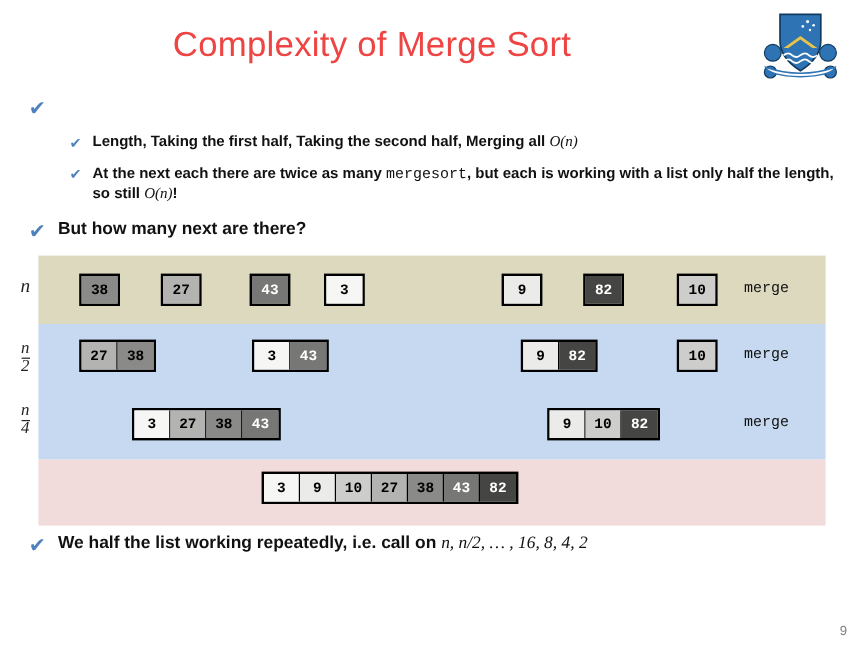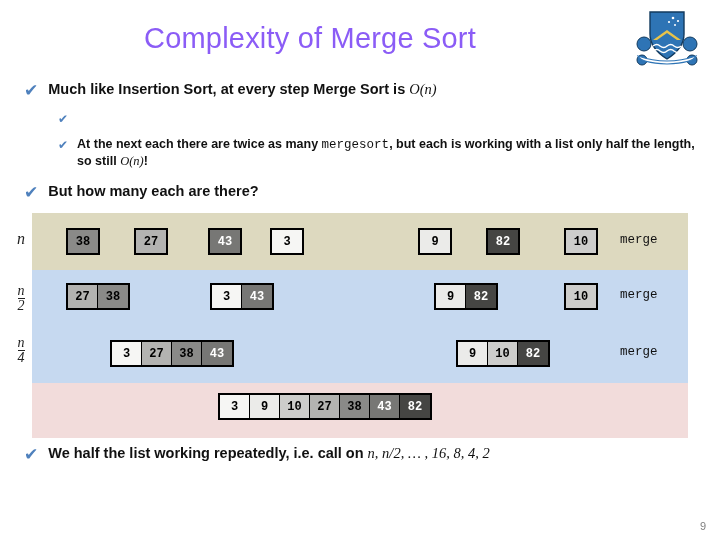--- a/index.html
+++ b/index.html
@@ -5,21 +5,21 @@
   html,body{margin:0;padding:0;}
   body{
     width:720px;height:540px;background:#ffffff;overflow:hidden;
     font-family:"Liberation Sans",sans-serif;position:relative;
   }
   .slide{position:absolute;inset:0;}
 
   
   #slide-title{
     position:absolute;left:0;top:22px;width:620px;text-align:center;
-    font-size:29px;color:#8b5cf6;letter-spacing:.2px;
+    font-size:29px;color:#ef4444;letter-spacing:.2px;
     font-family:"Liberation Sans",sans-serif;font-weight:400;
   }
 
   
   #crest{position:absolute;right:14px;top:6px;width:78px;height:66px;}
 
   
   .bullet{position:absolute;display:flex;align-items:flex-start;}
   .tick{color:#4f81bd;flex:none;line-height:1;}
   .tick.l1{font-size:17px;margin-right:10px;margin-top:2px;}
@@ -93,35 +93,35 @@
       <circle cx="16" cy="38" r="7" fill="#2e74b5" stroke="#123a5e" stroke-width="1"></circle>
       <circle cx="62" cy="38" r="7" fill="#2e74b5" stroke="#123a5e" stroke-width="1"></circle>
       <circle cx="14" cy="54" r="5" fill="#2e74b5" stroke="#123a5e" stroke-width="1"></circle>
       <circle cx="64" cy="54" r="5" fill="#2e74b5" stroke="#123a5e" stroke-width="1"></circle>
       <path d="M10 50 q29 10 58 0 q-3 7 -29 8 q-26 -1 -29 -8 z" fill="#ffffff" stroke="#2e74b5" stroke-width="1.2"></path>
     </svg>
   </div>
 
   <div class="bullet" id="bullet-1">
     <span class="tick l1">✔</span>
-    <span class="btxt b-l1"><span>Much like Insertion Sort, at every step Merge Sort is </span><span class="mi">O(n)</span></span>
   </div>
 
   <div class="bullet" id="bullet-1-1">
     <span class="tick l2">✔</span>
+    <span class="btxt b-l2"><span>Length, Taking the first half, Taking the second half, Merging all </span><span class="mi">O(n)</span></span>
   </div>
 
   <div class="bullet" id="bullet-1-2">
     <span class="tick l2">✔</span>
     <span class="btxt b-l2"><span>At the next each there are twice as many </span><span class="mono">mergesort</span><span>, but each is working with a list only half the length, so still </span><span class="mi">O(n)</span><span>!</span></span>
   </div>
 
   <div class="bullet" id="bullet-2">
     <span class="tick l1">✔</span>
-    <span class="btxt b-l1">But how many each are there?</span>
+    <span class="btxt b-l1">But how many next are there?</span>
   </div>
 
   <div class="bullet" id="bullet-3">
     <span class="tick l1">✔</span>
     <span class="btxt b-l1"><span>We half the list working repeatedly, i.e. call on </span><span class="mi">n, n/2, … , 16, 8, 4, 2</span></span>
   </div>
 
   <div id="band-beige"></div>
   <div id="band-blue"></div>
   <div id="band-pink"></div>

